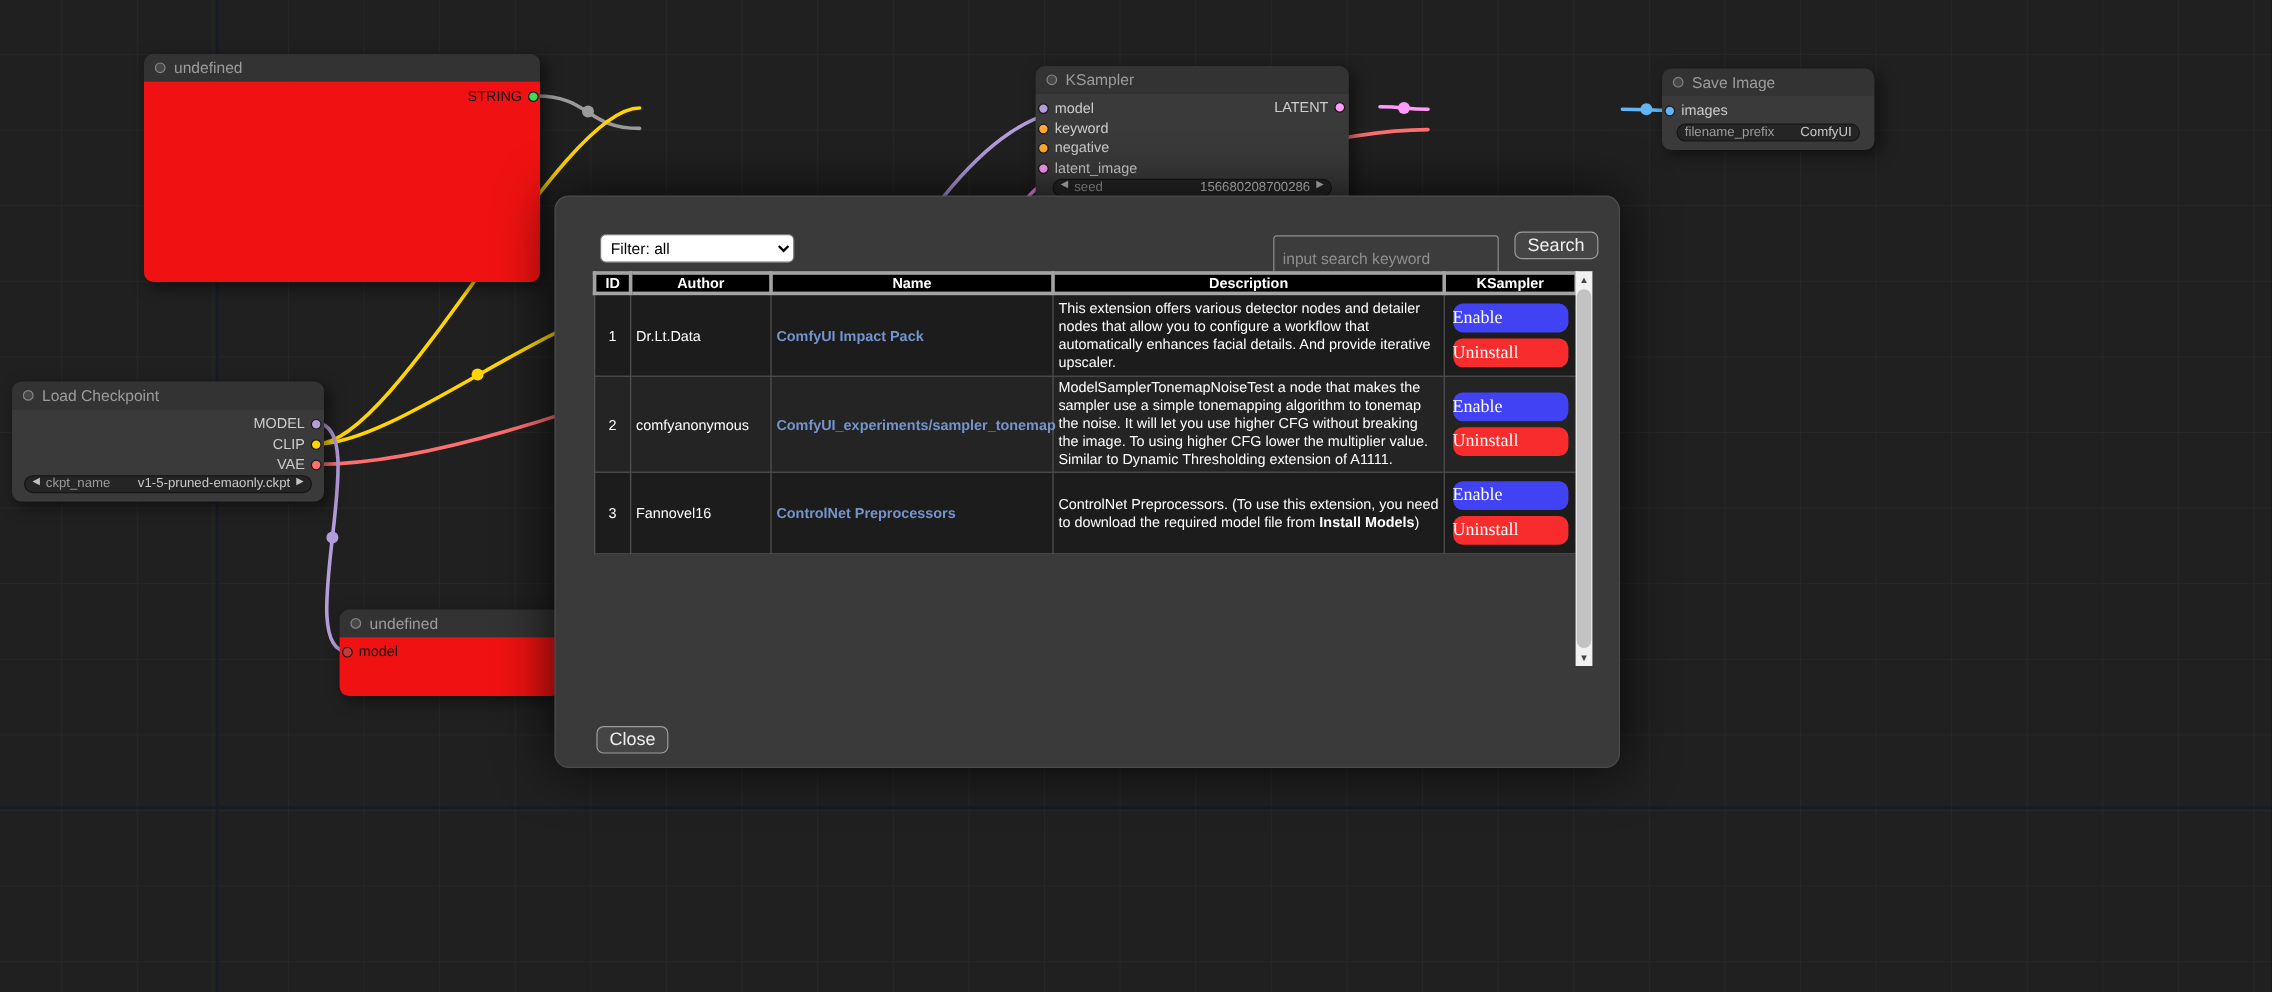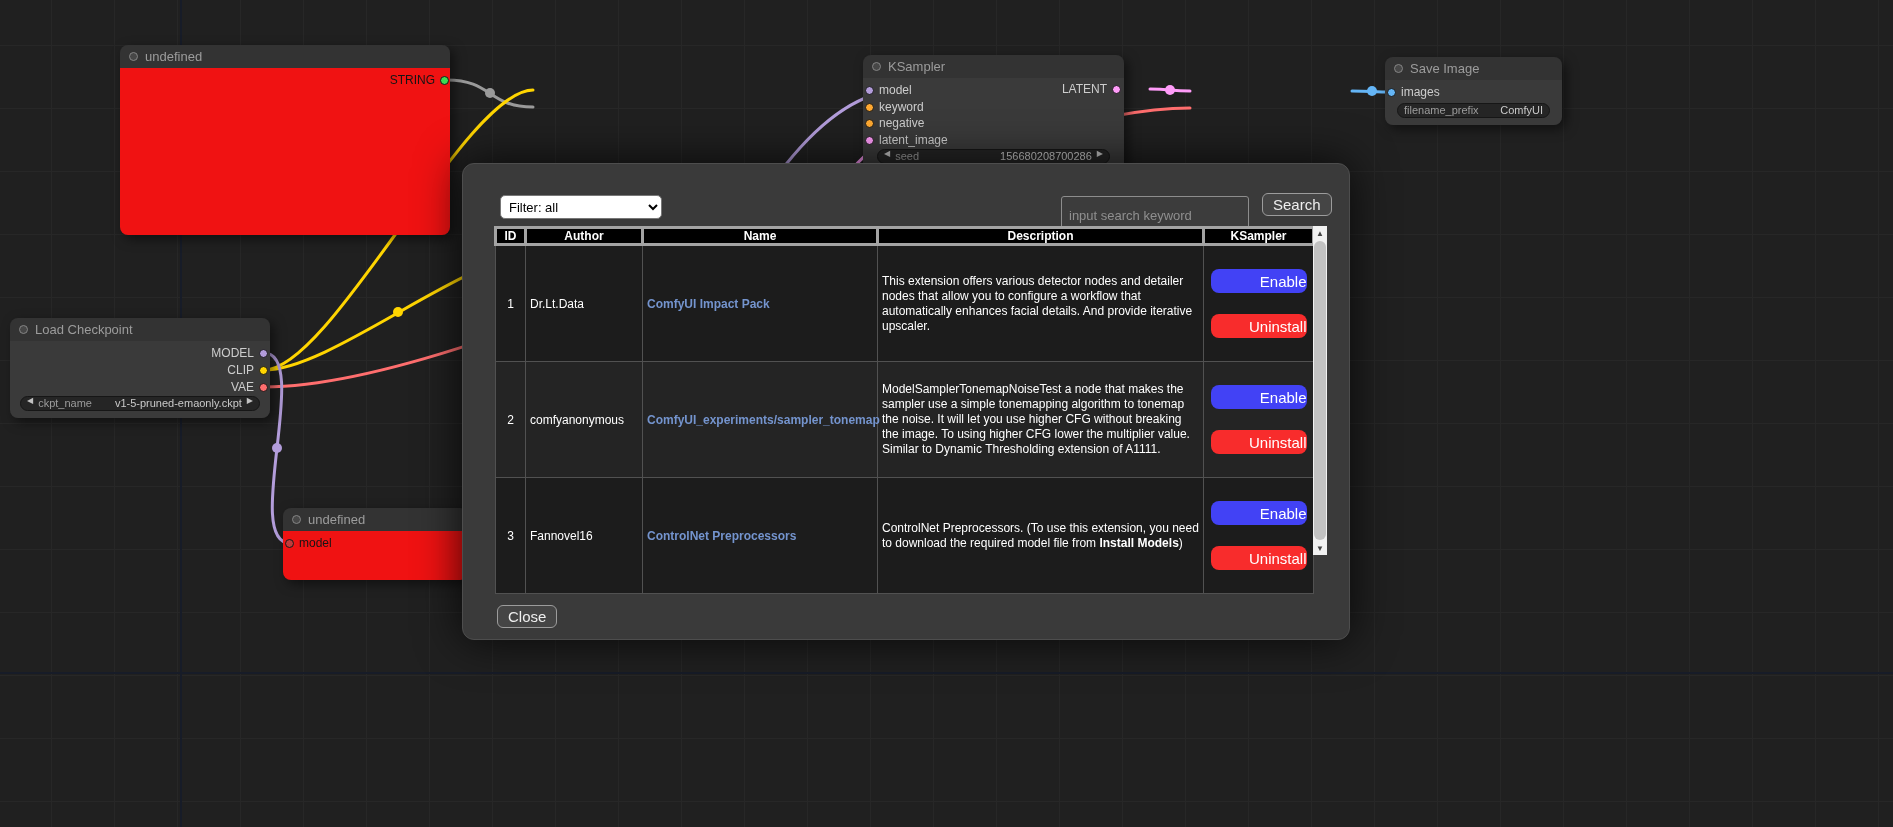--- a/index.html
+++ b/index.html
@@ -46,22 +46,22 @@
   .grid-wrap{position:absolute;left:31px;top:62px;width:833px;height:329px}
   table.ext{border-collapse:collapse;width:818px;table-layout:fixed}
   .ext th{background:#000;color:#fff;font-size:12px;font-weight:bold;height:17px;border:3px solid #a3a3a3;padding:0 2px}
   .ext td{border:1px solid #515151;color:#fff;font-size:12px;padding:2px 4px;vertical-align:middle}
   .ext tbody tr:nth-child(odd) td{background:#1c1c1c}
   .ext tbody tr:nth-child(even) td{background:#242424}
   .td-id{text-align:center}
   .td-name a{font-weight:bold;text-decoration:none}
   .desc{line-height:1.25;display:block}
   .td-install{text-align:center;padding:2px}
-  .pill{display:block;width:96px;height:24px;margin:21px auto;border:none;border-radius:8px;color:#fff;
-    font-size:15px;font-family:Liberation Sans, sans-serif;cursor:pointer;line-height:23px;text-align:right;padding:0}
+  .pill{display:block;width:96px;height:24px;margin:5px auto;border:none;border-radius:8px;color:#fff;
+    font-size:15px;font-family:Liberation Serif, serif;cursor:pointer;line-height:23px;text-align:left;padding:0}
   .scrollbar{position:absolute;top:0;right:0;width:14px;height:100%;background:#f1f1f1;display:flex;flex-direction:column}
   .sb-btn{height:14px;display:flex;align-items:center;justify-content:center;font-size:8px;color:#444;flex:none;cursor:pointer}
   .sb-track{flex:1;position:relative}
   .sb-thumb{position:absolute;left:1px;right:1px;top:1px;bottom:1px;background:#c2c2c2;border-radius:7px}
 </style>
 </head>
 <body>
 
 <div class="canvas">
 

